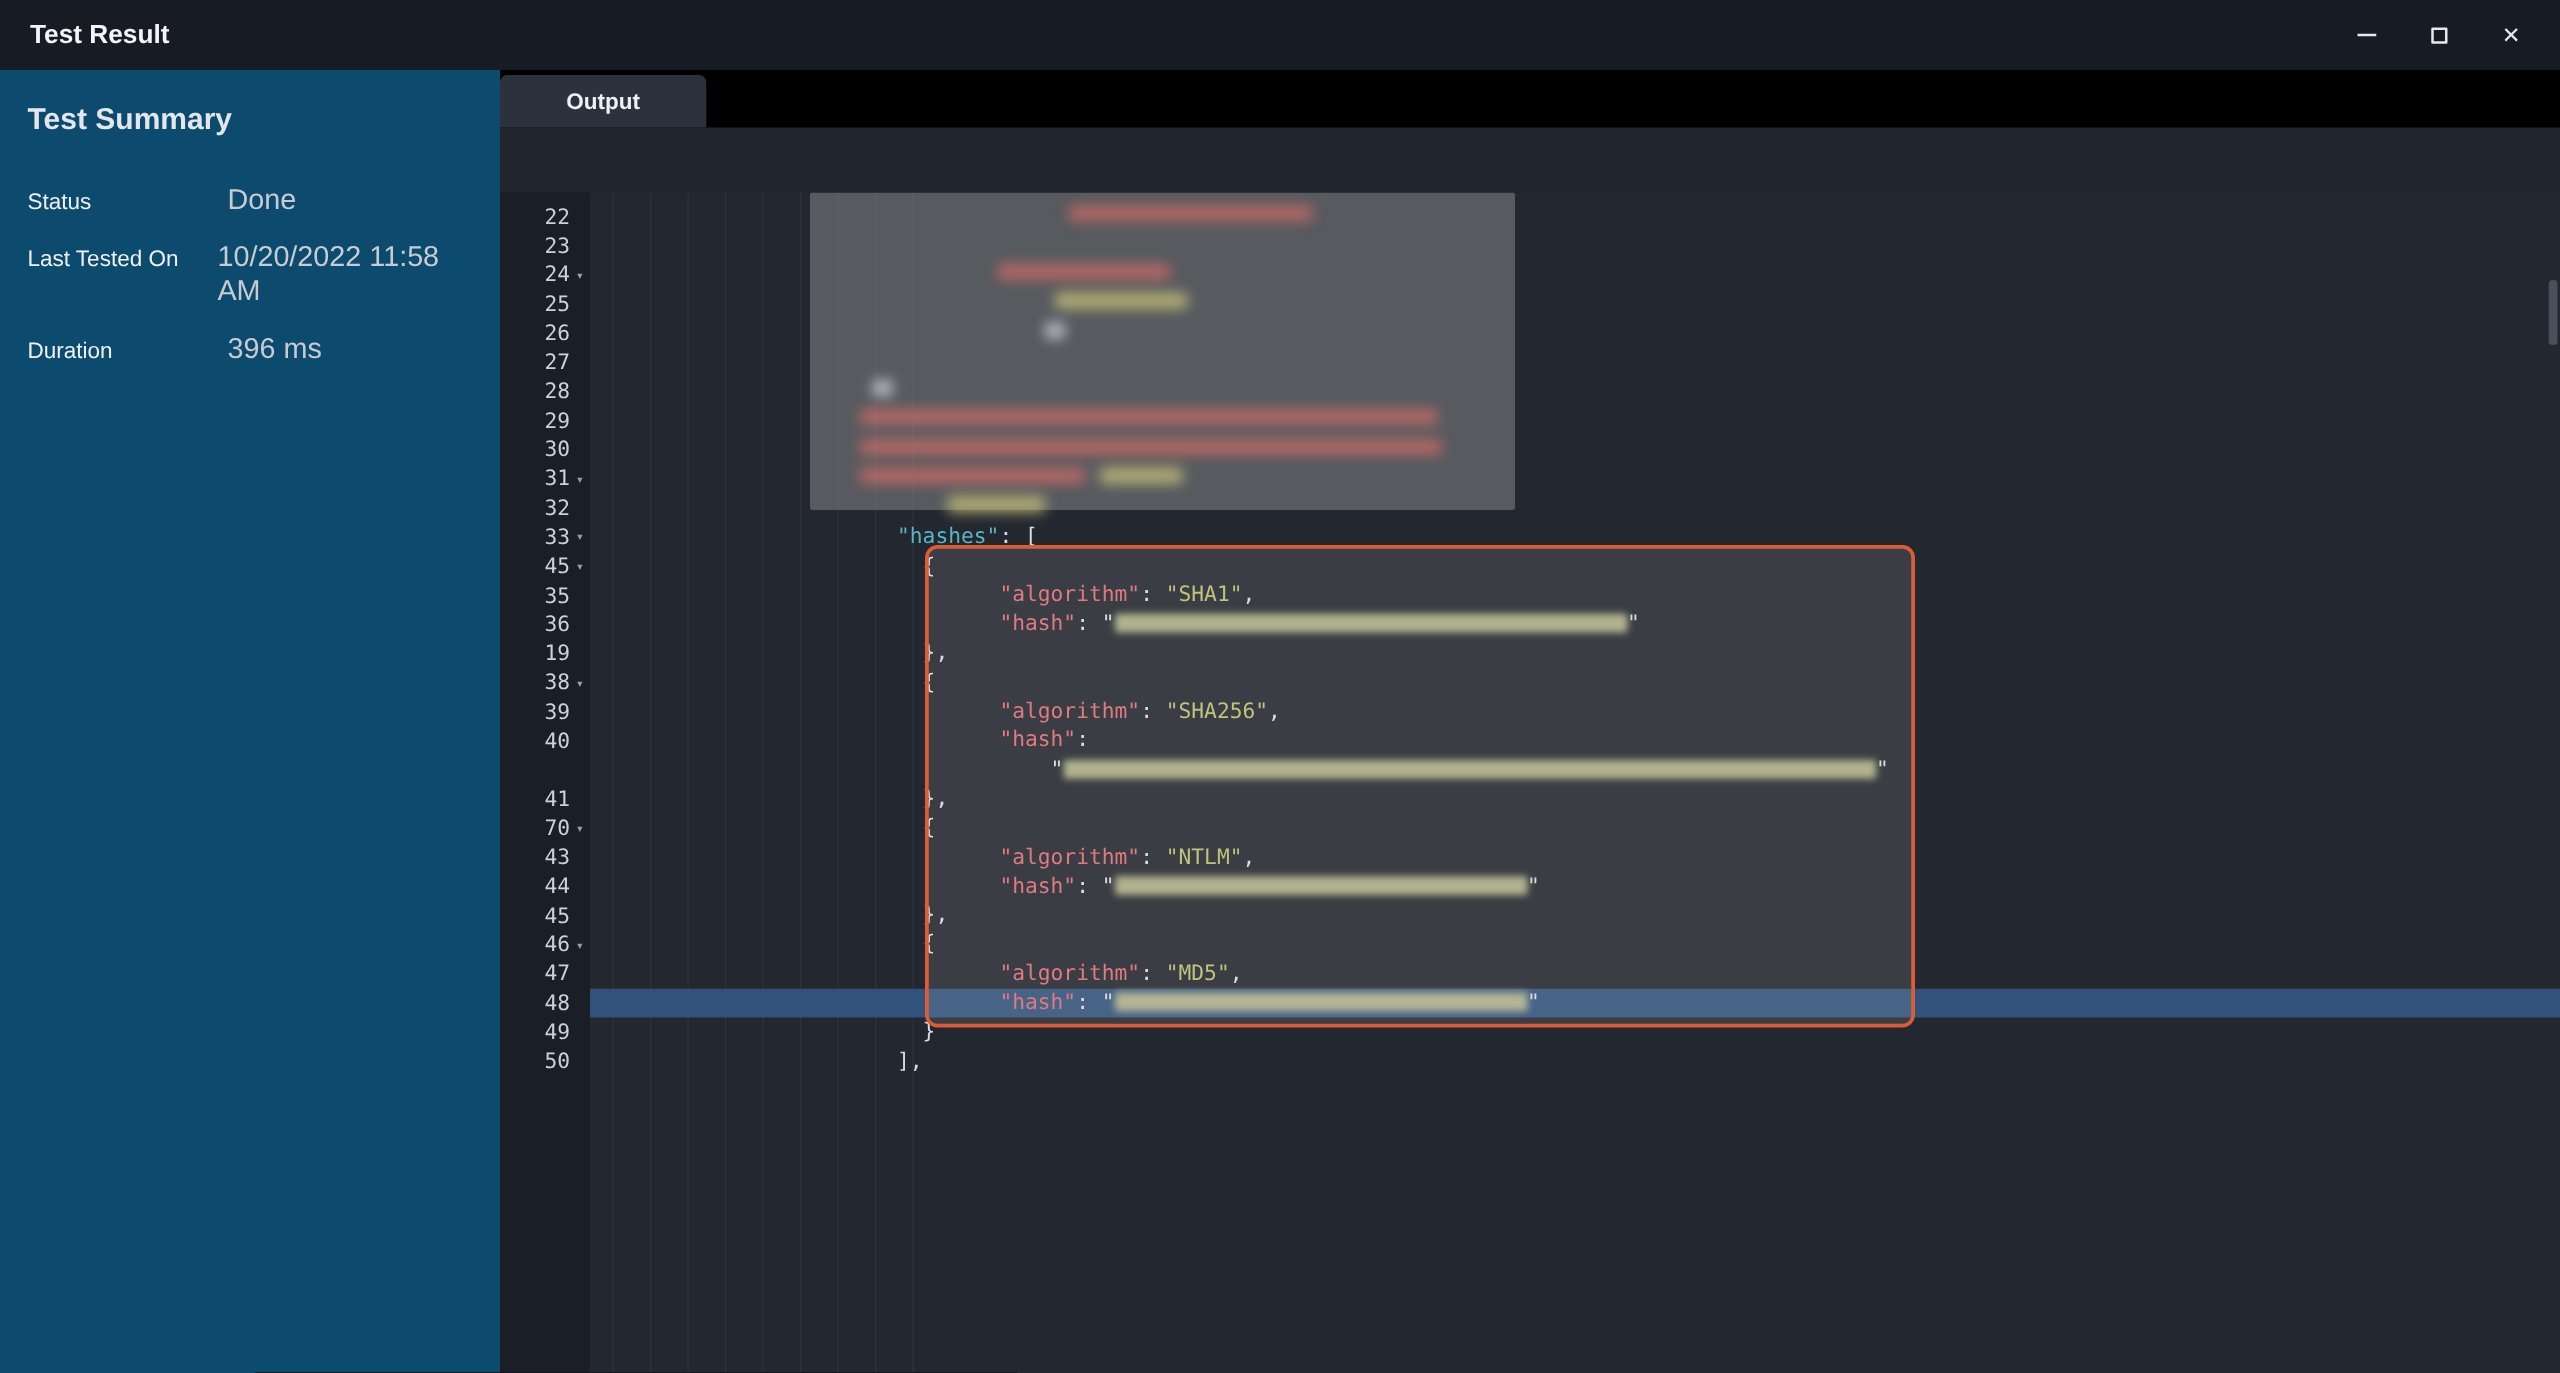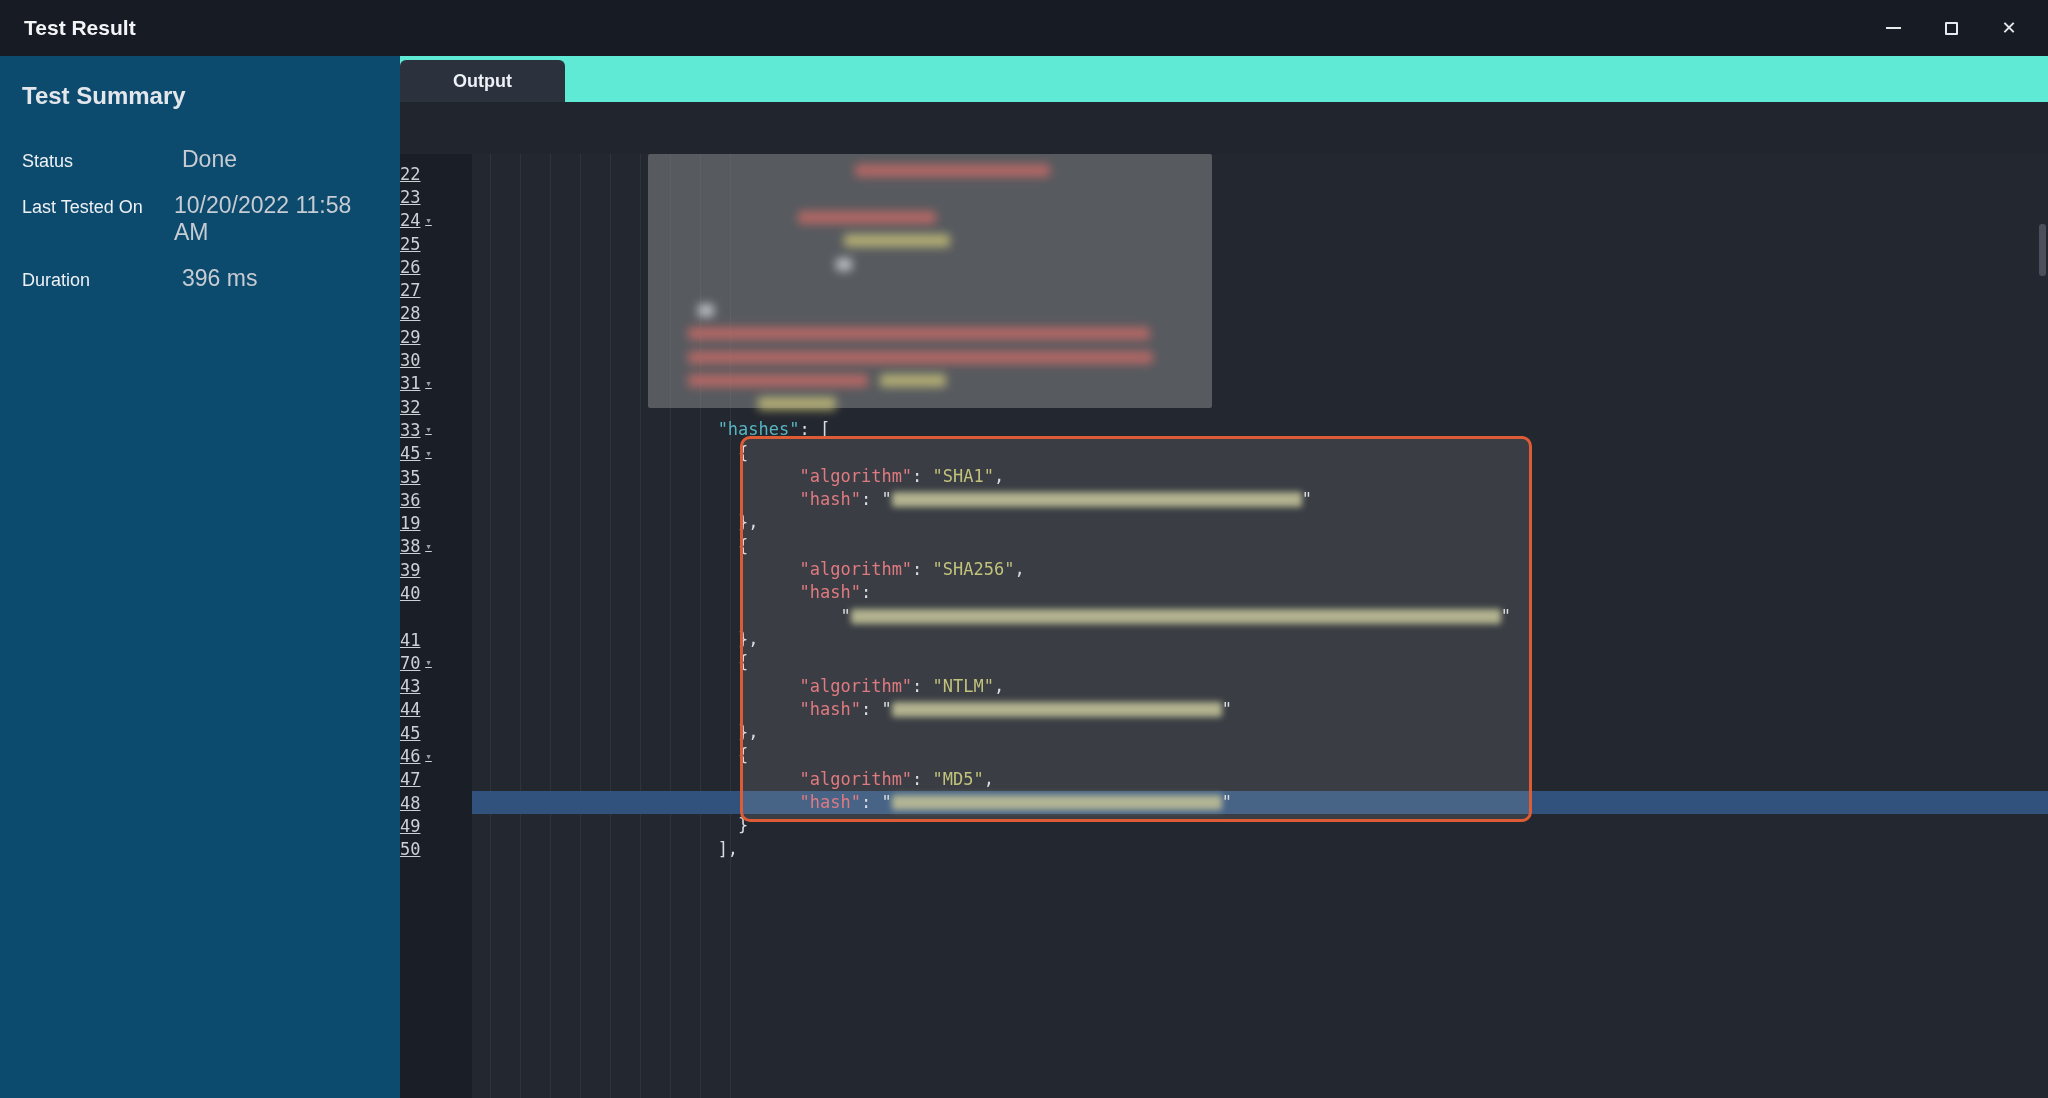--- a/index.html
+++ b/index.html
@@ -19,39 +19,39 @@
   
   .left-panel{position:absolute;left:0;top:56px;width:400px;bottom:0;background:#0c4a6e;
               box-sizing:border-box;padding:26px 20px 0 22px;}
   .left-panel h2{margin:0 0 36px 0;font-size:24px;font-weight:bold;color:#e3e7ec;}
   .summary-row{display:flex;margin-bottom:19px;align-items:baseline;}
   .summary-label{width:160px;font-weight:normal;font-size:18px;color:#eef1f4;}
   .summary-value{font-size:23px;color:#c7ccd3;}
 
   
   .right-panel{position:absolute;left:400px;top:56px;right:0;bottom:0;}
-  .tabstrip{position:absolute;left:0;top:0;right:0;height:46px;background:#5eead4;
+  .tabstrip{position:absolute;left:0;top:0;right:0;height:46px;background:#000000;
             display:flex;align-items:flex-end;}
   .output-tab{width:165px;height:42px;background:#2b313d;border-radius:6px 6px 0 0;
               display:flex;align-items:center;justify-content:center;
               font-size:18px;font-weight:bold;color:#eef1f5;cursor:pointer;}
   .subtabs{position:absolute;left:0;top:46px;right:0;height:52px;background:#1f242c;
            display:flex;align-items:center;padding-left:1px;}
   .subtab{position:relative;padding:9px 14px;border:3px solid transparent;border-radius:8px;
           font-size:20px;color:#7e848e;cursor:pointer;white-space:nowrap;}
   .subtab.active{color:#ffffff;border-color:#dd5c35;}
   .subtab .underline{position:absolute;left:10px;right:10px;bottom:4px;height:4px;
                      background:#3c87d7;border-radius:2px;}
 
   
   .editor{position:absolute;left:0;top:98px;right:0;bottom:0;}
   .gutter{position:absolute;left:0;top:0;bottom:0;width:72px;background:#1a1e26;
           padding-top:8px;box-sizing:border-box;font-family:"DejaVu Sans Mono",monospace;}
-  .gutter-row{height:23.3px;display:flex;justify-content:flex-start;align-items:center;
-              color:#ccd1d8;font-size:17px;text-decoration:underline;}
+  .gutter-row{height:23.3px;display:flex;justify-content:flex-end;align-items:center;
+              color:#ccd1d8;font-size:17px;}
   .gutter-row .fold{width:16px;text-align:center;color:#979da6;font-size:11px;cursor:pointer;}
   .code{position:absolute;left:72px;top:0;right:0;bottom:0;background:#23272f;overflow:hidden;
         font-family:"DejaVu Sans Mono",monospace;font-size:17px;}
   .guide{position:absolute;top:0;bottom:0;width:1px;background:#2e333c;z-index:0;}
   #code-rows{position:relative;z-index:1;padding-top:8px;}
   .code-row{height:23.3px;line-height:23.3px;white-space:pre;padding-left:6px;box-sizing:content-box;}
   .code-row.hl{background:#31527c;}
   .tok-key{color:#e06c75;}
   .tok-keyroot{color:#56b6c2;}
   .tok-str{color:#bdbe6e;}

